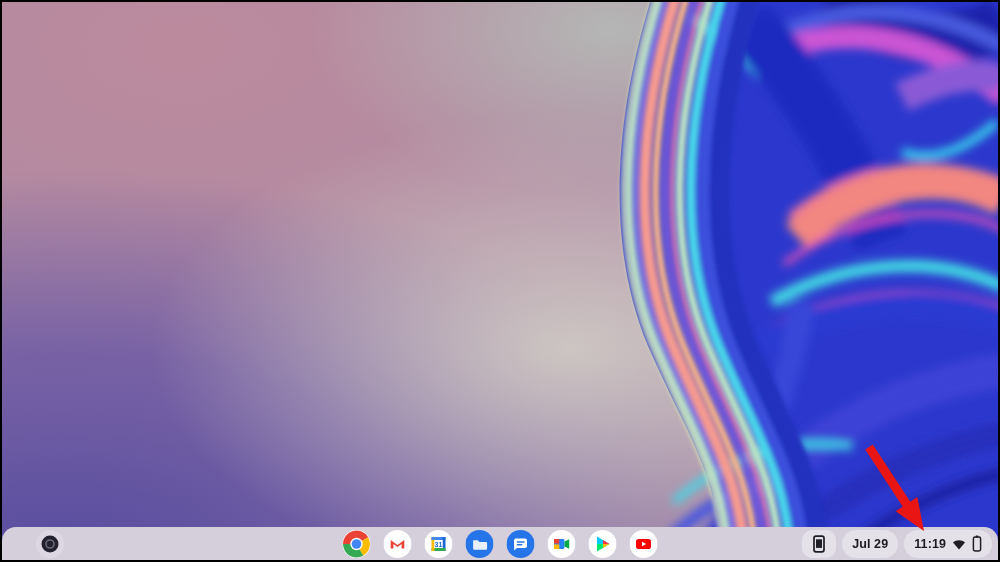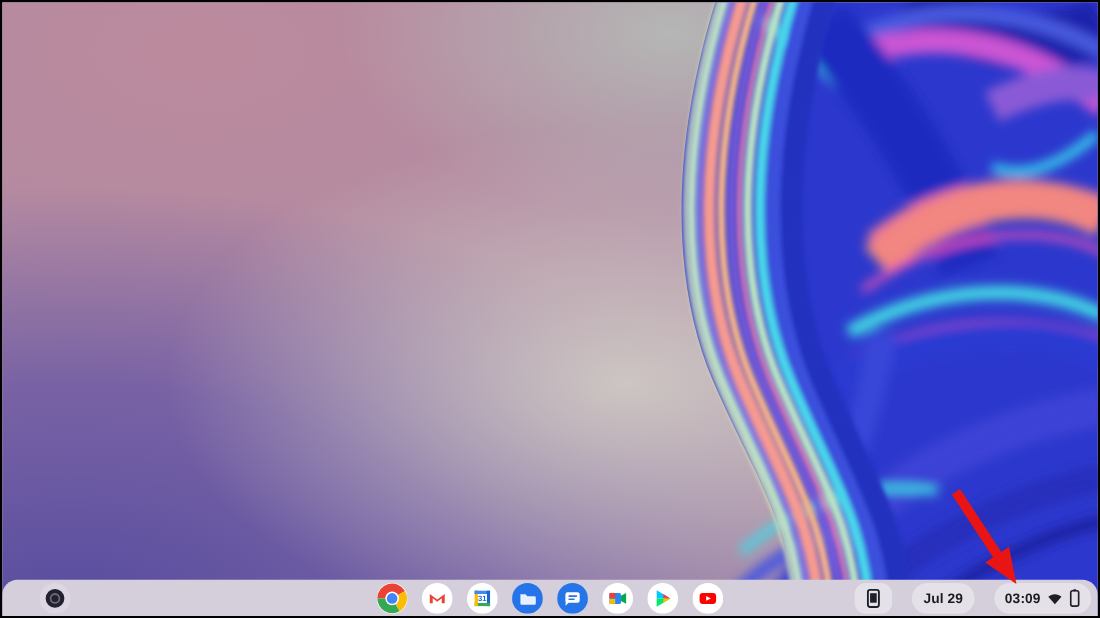--- a/index.html
+++ b/index.html
@@ -26,21 +26,21 @@
     position:absolute;left:50%;top:50%;transform:translate(-50%,-50%);
     display:flex;gap:13px;align-items:center;
   }
   .app-btn{
     width:28px;height:28px;padding:0;border:none;background:transparent;
     border-radius:50%;cursor:pointer;
   }
   .app-btn svg{display:block;}
   .shelf-status{
     position:absolute;right:6px;top:50%;transform:translateY(-50%);
-    display:flex;align-items:flex-start;gap:18px;
+    display:flex;align-items:flex-start;gap:6px;
   }
   .pill{
     height:28px;border-radius:14px;border:none;
     background:rgba(255,255,255,.38);
     display:flex;align-items:center;justify-content:center;gap:6px;
     padding:0 10px;cursor:pointer;
     color:#1c1b22;font-weight:700;font-size:12.5px;
     font-family:inherit;letter-spacing:.1px;
   }
   .pill.phone{width:34px;padding:0;border-radius:10px;}
@@ -230,21 +230,21 @@
           <rect x="2" y="1.2" width="10" height="15.6" rx="2" fill="none" stroke="#1f1e27" stroke-width="1.7"></rect>
           <rect x="4" y="4.3" width="6" height="8.6" fill="#1f1e27"></rect>
         </svg>
       </button>
 
       <button class="pill date">
         <span>Jul 29</span>
       </button>
 
       <button class="pill tray">
-        <span>03:09</span>
+        <span>11:19</span>
         <svg width="14" height="12" viewBox="0 0 14 12">
           <path d="M1,4.6 C4.2,1.4 9.8,1.4 13,4.6 L7,11.4 Z" fill="#1f1e27"></path>
         </svg>
         <svg width="10" height="17" viewBox="0 0 10 17">
           <rect x="3.6" y="0.6" width="2.8" height="2" rx="0.7" fill="#1f1e27"></rect>
           <rect x="1.4" y="2" width="7.2" height="14" rx="1.7" fill="none" stroke="#1f1e27" stroke-width="1.5"></rect>
         </svg>
       </button>
 
     </div>

